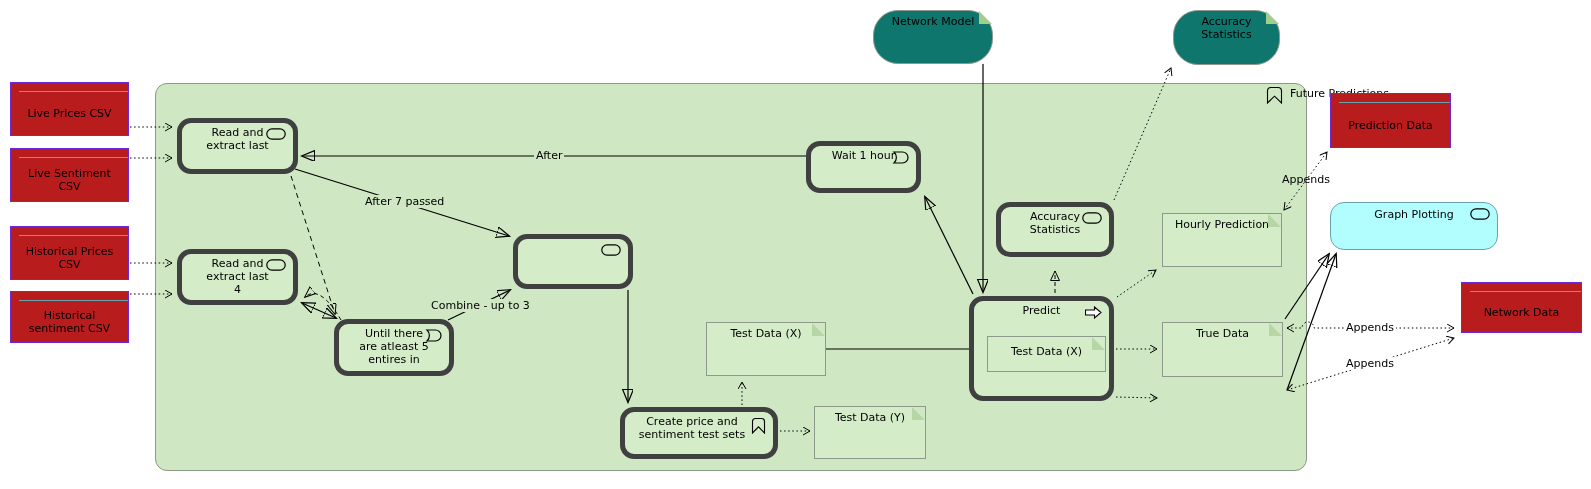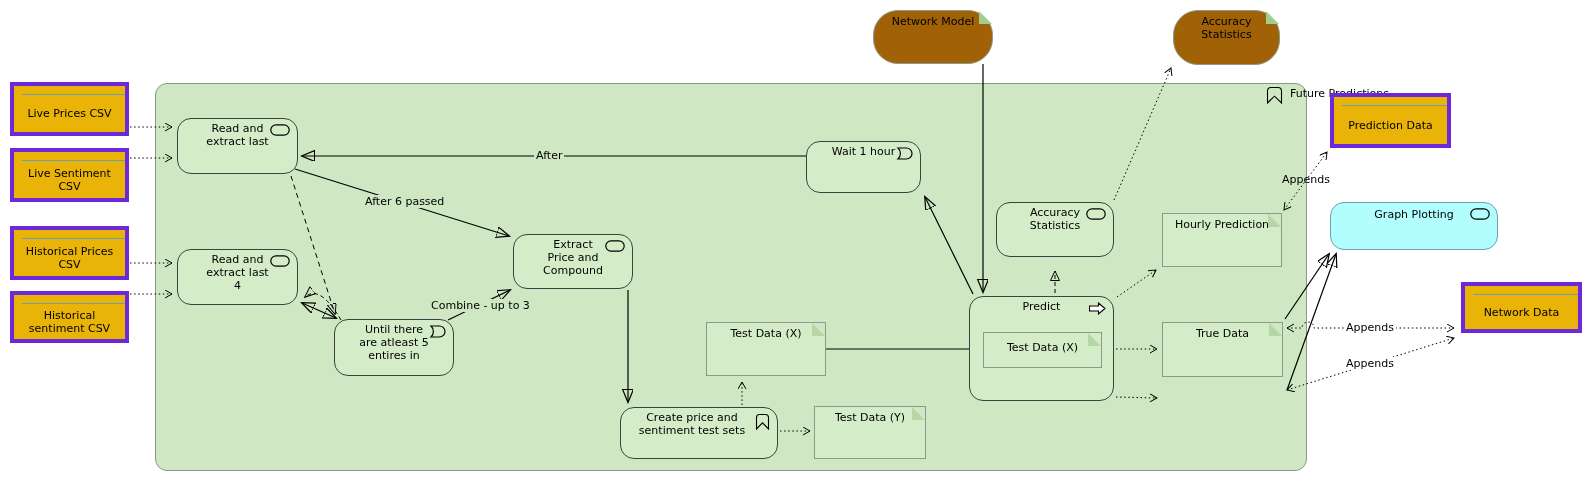--- a/index.html
+++ b/index.html
@@ -6,31 +6,31 @@
   #canvas{
     position:relative;width:1591px;height:489px;background:#ffffff;overflow:hidden;
     font-family:"DejaVu Sans","Liberation Sans",sans-serif;font-size:11px;color:#000;
   }
   .node{position:absolute;box-sizing:border-box;}
   .lbl{display:block;text-align:center;white-space:pre-line;line-height:13px;}
   
   .grp{background:#cfe8c3;border:1px solid #8a9a84;border-radius:12px;}
   .grp-title{position:absolute;left:155px;top:87px;width:1234px;text-align:right;}
   
-  .svc,.evt,.proc{background:#d5ecc9;border:1px solid #404040;border-radius:14px;}
+  .svc,.evt,.proc{background:#d5ecc9;border:5px solid #404040;border-radius:14px;}
   .svc .lbl,.evt .lbl,.proc .lbl{padding-top:3px;}
   
   .art{background:#d5ecc9;border:1px solid #8d998a;}
   .art .lbl{padding-top:4px;}
   .art .fold{position:absolute;top:0;right:0;width:0;height:0;
     border-right:13px solid var(--out,#cfe8c3);border-bottom:13px solid #b7d6a6;}
-  .art.ext{background:#a16207;border-radius:25px;}
+  .art.ext{background:#0f766e;border-radius:25px;}
   .art.ext .fold{--out:#ffffff;border-bottom-color:#a3cc8f;}
   
-  .dobj{background:#eab308;border:4px solid #6d28d9;padding-left:8px;}
+  .dobj{background:#b91c1c;border:1px solid #6d28d9;padding-left:8px;}
   .dobj .bar{height:8px;border-bottom:1px solid #68a2ae;}
   .dobj .lbl{position:absolute;top:9px;bottom:0;left:0;right:0;display:flex;
     align-items:center;justify-content:center;}
   .appsvc{background:#b2feff;border:1px solid #68a2ae;border-radius:14px;}
   .appsvc .lbl{padding-top:5px;}
   
   .cicon{position:absolute;top:5px;right:7px;line-height:0;}
   
   #wires{position:absolute;left:0;top:0;pointer-events:none;}
   #wires path{fill:none;stroke:#000;}
@@ -137,23 +137,20 @@
   </div>
   <div class="node evt" style="left:334px;top:319px;width:120px;height:57px">
     <span class="lbl">Until there
 are atleast 5
 entires in</span>
     <span class="cicon"><svg width="19" height="13" viewBox="0 0 19 13">
           <path d="M4,1 H12.5 A5.5,5.5 0 0 1 12.5,12 H4 A7.5,7.5 0 0 0 4,1 Z" fill="none" stroke="#000" stroke-width="1.2"></path>
         </svg></span>
   </div>
   <div class="node svc" style="left:513px;top:234px;width:120px;height:55px">
-    <span class="lbl">Extract
-Price and
-Compound</span>
     <span class="cicon"><svg width="20" height="12" viewBox="0 0 20 12">
           <rect x="0.8" y="0.8" width="18.4" height="10.4" rx="5.2" fill="none" stroke="#000" stroke-width="1.2"></rect>
         </svg></span>
   </div>
   <div class="node evt" style="left:806px;top:141px;width:115px;height:52px">
     <span class="lbl">Wait 1 hour</span>
     <span class="cicon"><svg width="19" height="13" viewBox="0 0 19 13">
           <path d="M4,1 H12.5 A5.5,5.5 0 0 1 12.5,12 H4 A7.5,7.5 0 0 0 4,1 Z" fill="none" stroke="#000" stroke-width="1.2"></path>
         </svg></span>
   </div>
@@ -220,19 +217,19 @@
     <span class="cicon"><svg width="20" height="12" viewBox="0 0 20 12">
           <rect x="0.8" y="0.8" width="18.4" height="10.4" rx="5.2" fill="none" stroke="#000" stroke-width="1.2"></rect>
         </svg></span>
   </div>
   <div class="node dobj" style="left:1461px;top:282px;width:121px;height:51px">
     <div class="bar"></div>
     <span class="lbl">Network Data</span>
   </div>
 
   <div class="elbl g" style="left:534px;top:149px">After</div>
-  <div class="elbl g" style="left:363px;top:195px">After 6 passed</div>
+  <div class="elbl g" style="left:363px;top:195px">After 7 passed</div>
   <div class="elbl g" style="left:429px;top:299px">Combine - up to 3</div>
   <div class="elbl" style="left:1280px;top:173px">Appends</div>
   <div class="elbl w" style="left:1344px;top:321px">Appends</div>
   <div class="elbl w" style="left:1344px;top:357px">Appends</div>
 
 </div>
 
 </body></html>

